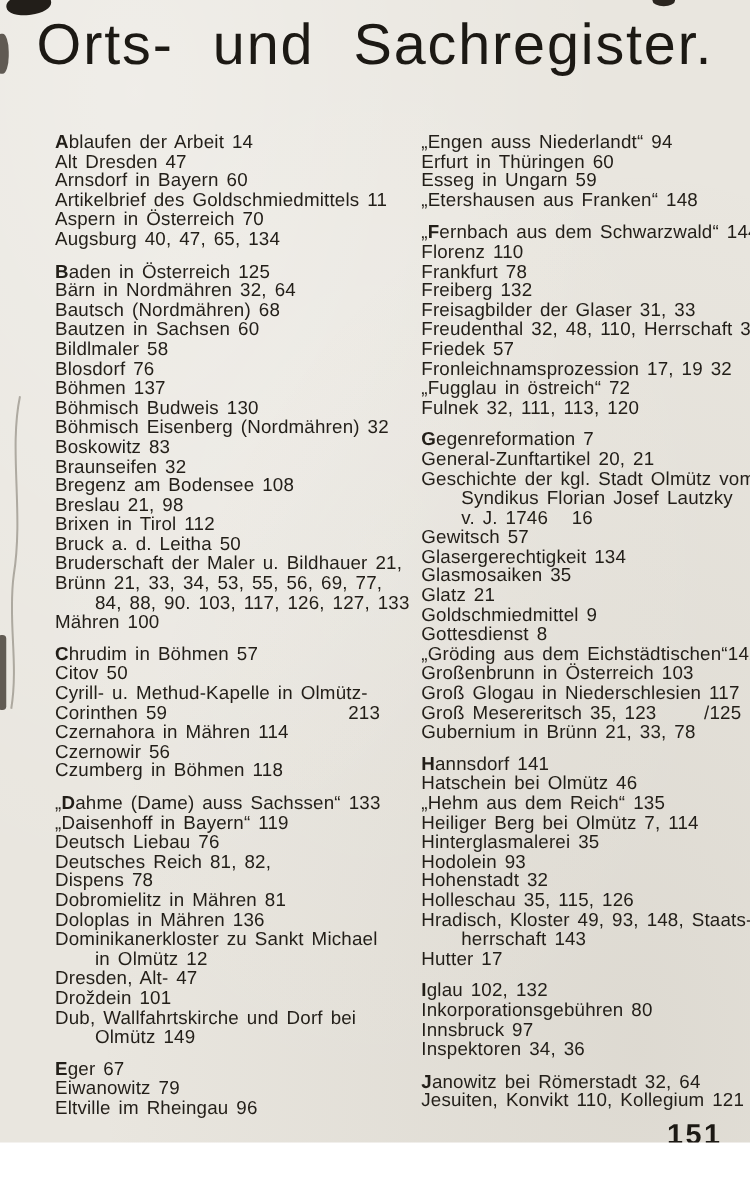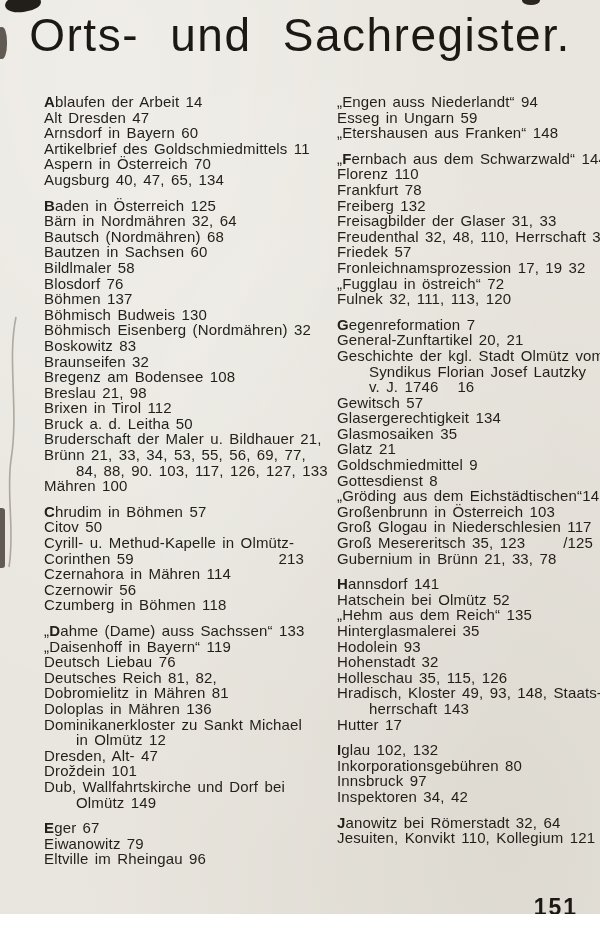--- a/index.html
+++ b/index.html
@@ -19,21 +19,21 @@
     position:absolute;top:8px;left:0;right:0;
     margin:0;text-align:center;
     font-size:46px;font-weight:400;
     letter-spacing:1.5px;word-spacing:17px;
     color:#1c1914;
   }
   .cols{
     position:absolute;top:94px;left:44px;
     display:flex;gap:33px;
   }
-  .col{width:260px;flex:0 0 260px;}
+  .col{width:260px;flex:0 0 260px;margin-top:12px;}
   .col.right{width:256px;flex:0 0 256px;}
   .group + .group{margin-top:10px;}
   .line{
     font-size:15px;line-height:15.6px;
     white-space:nowrap;
     word-spacing:2px;letter-spacing:.15px;
   }
   .line.indent{padding-left:32px;}
   .line.has-right{display:flex;justify-content:space-between;white-space:nowrap;}
   .line .lead{font-weight:700;}
@@ -106,38 +106,40 @@
           </div>
           <div class="line"><span>Czernahora in Mähren 114</span></div>
           <div class="line"><span>Czernowir 56</span></div>
           <div class="line"><span>Czumberg in Böhmen 118</span></div>
         </div>
         <div class="group">
           <div class="line"><span>„<span class="lead">D</span>ahme (Dame) auss Sachssen“ 133</span></div>
           <div class="line"><span>„Daisenhoff in Bayern“ 119</span></div>
           <div class="line"><span>Deutsch Liebau 76</span></div>
           <div class="line"><span>Deutsches Reich 81, 82,</span></div>
+          <div class="line"><span>Dispens 78</span></div>
           <div class="line"><span>Dobromielitz in Mähren 81</span></div>
           <div class="line"><span>Doloplas in Mähren 136</span></div>
           <div class="line"><span>Dominikanerkloster zu Sankt Michael</span></div>
           <div class="line indent"><span>in Olmütz 12</span></div>
           <div class="line"><span>Dresden, Alt- 47</span></div>
           <div class="line"><span>Droždein 101</span></div>
           <div class="line"><span>Dub, Wallfahrtskirche und Dorf bei</span></div>
           <div class="line indent"><span>Olmütz 149</span></div>
         </div>
         <div class="group">
           <div class="line"><span><span class="lead">E</span>ger 67</span></div>
           <div class="line"><span>Eiwanowitz 79</span></div>
           <div class="line"><span>Eltville im Rheingau 96</span></div>
         </div>
       </div>
     <div class="col right" id="col-right">
         <div class="group">
           <div class="line"><span>„Engen auss Niederlandt“ 94</span></div>
+          <div class="line"><span>Erfurt in Thüringen 60</span></div>
           <div class="line"><span>Esseg in Ungarn 59</span></div>
           <div class="line"><span>„Etershausen aus Franken“ 148</span></div>
         </div>
         <div class="group">
           <div class="line"><span>„<span class="lead">F</span>ernbach aus dem Schwarzwald“ 144</span></div>
           <div class="line"><span>Florenz 110</span></div>
           <div class="line"><span>Frankfurt 78</span></div>
           <div class="line"><span>Freiberg 132</span></div>
           <div class="line"><span>Freisagbilder der Glaser 31, 33</span></div>
           <div class="line"><span>Freudenthal 32, 48, 110, Herrschaft 34</span></div>
@@ -162,35 +164,36 @@
           <div class="line"><span>Großenbrunn in Österreich 103</span></div>
           <div class="line"><span>Groß Glogau in Niederschlesien 117</span></div>
           <div class="line has-right">
             <span>Groß Mesereritsch 35, 123</span>
             <span class="right">/125</span>
           </div>
           <div class="line"><span>Gubernium in Brünn 21, 33, 78</span></div>
         </div>
         <div class="group">
           <div class="line"><span><span class="lead">H</span>annsdorf 141</span></div>
-          <div class="line"><span>Hatschein bei Olmütz 52</span></div>
+          <div class="line"><span>Hatschein bei Olmütz 46</span></div>
           <div class="line"><span>„Hehm aus dem Reich“ 135</span></div>
+          <div class="line"><span>Heiliger Berg bei Olmütz 7, 114</span></div>
           <div class="line"><span>Hinterglasmalerei 35</span></div>
           <div class="line"><span>Hodolein 93</span></div>
           <div class="line"><span>Hohenstadt 32</span></div>
           <div class="line"><span>Holleschau 35, 115, 126</span></div>
           <div class="line"><span>Hradisch, Kloster 49, 93, 148, Staats-</span></div>
           <div class="line indent"><span>herrschaft 143</span></div>
           <div class="line"><span>Hutter 17</span></div>
         </div>
         <div class="group">
           <div class="line"><span><span class="lead">I</span>glau 102, 132</span></div>
           <div class="line"><span>Inkorporationsgebühren 80</span></div>
           <div class="line"><span>Innsbruck 97</span></div>
-          <div class="line"><span>Inspektoren 34, 42</span></div>
+          <div class="line"><span>Inspektoren 34, 36</span></div>
         </div>
         <div class="group">
           <div class="line"><span><span class="lead">J</span>anowitz bei Römerstadt 32, 64</span></div>
           <div class="line"><span>Jesuiten, Konvikt 110, Kollegium 121</span></div>
         </div>
       </div>
   </div>
 
   <div class="pagenum">151</div>
 

